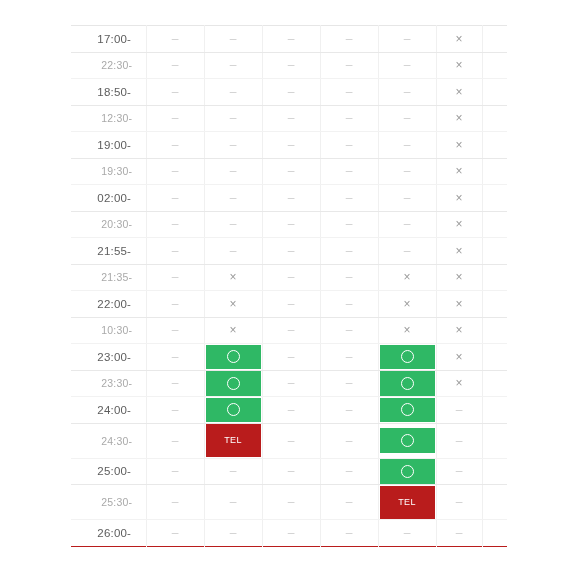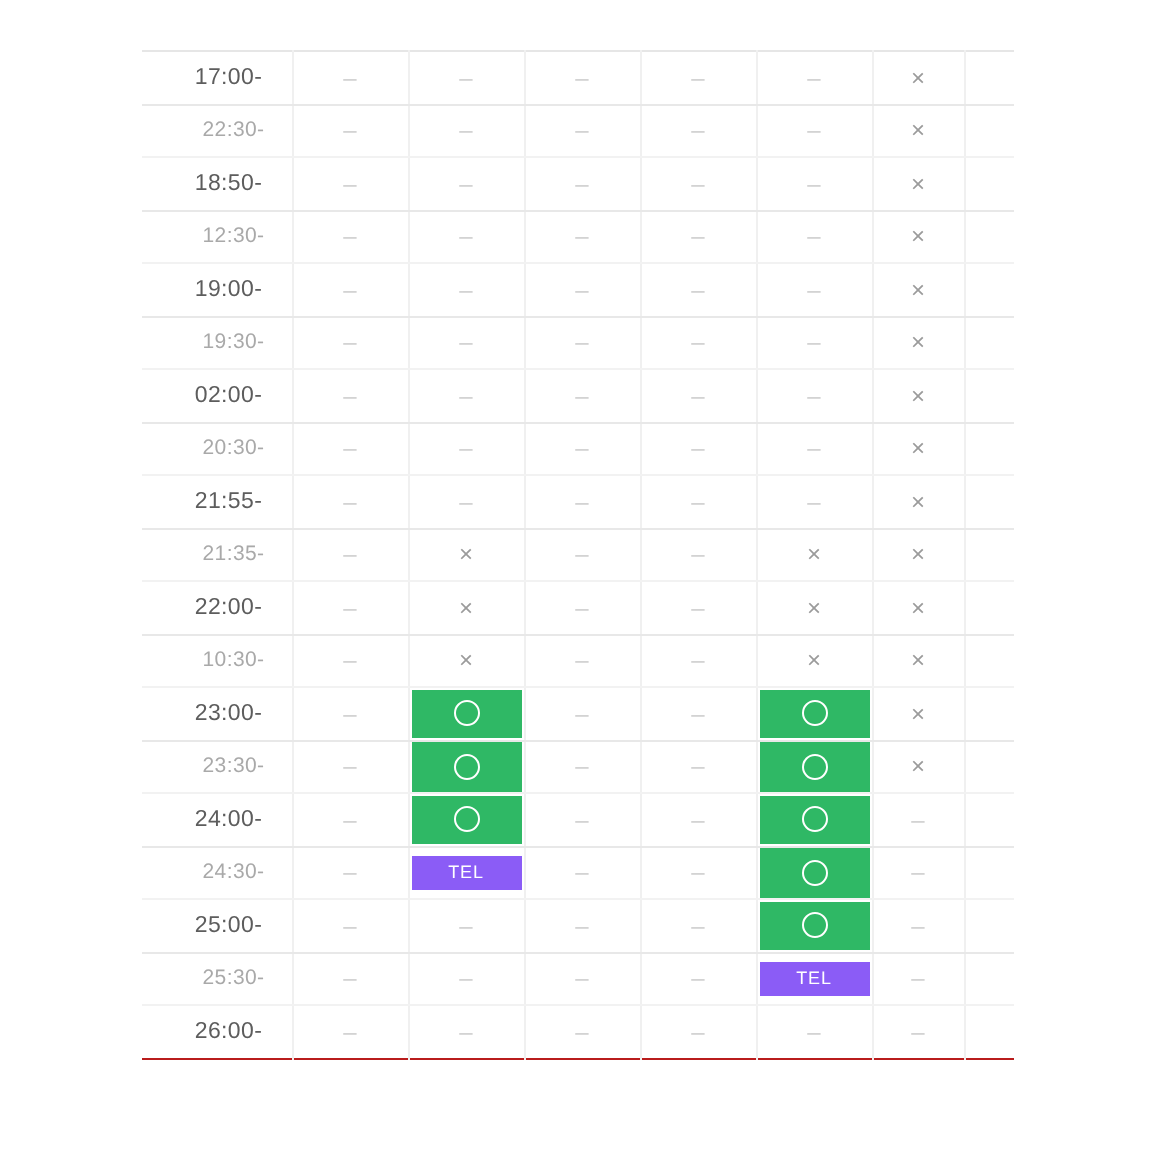--- a/index.html
+++ b/index.html
@@ -96,24 +96,24 @@
   }
   .slot.s-open .ring {
     display: inline-block;
     width: 11px;
     height: 11px;
     border: 1.3px solid #ffffff;
     border-radius: 50%;
   }
 
   .slot.s-tel {
-    background: #8b5cf6;
+    background: #b91c1c;
     color: #ffffff;
     margin: 0.5px 1px;
-    height: 17px;
+    height: 33px;
     width: calc(100% - 2px);
     font-size: 9px;
     letter-spacing: .4px;
   }
 </style>
 </head>
 <body>
 
 <div id="availability-panel">
   <table class="sched">

